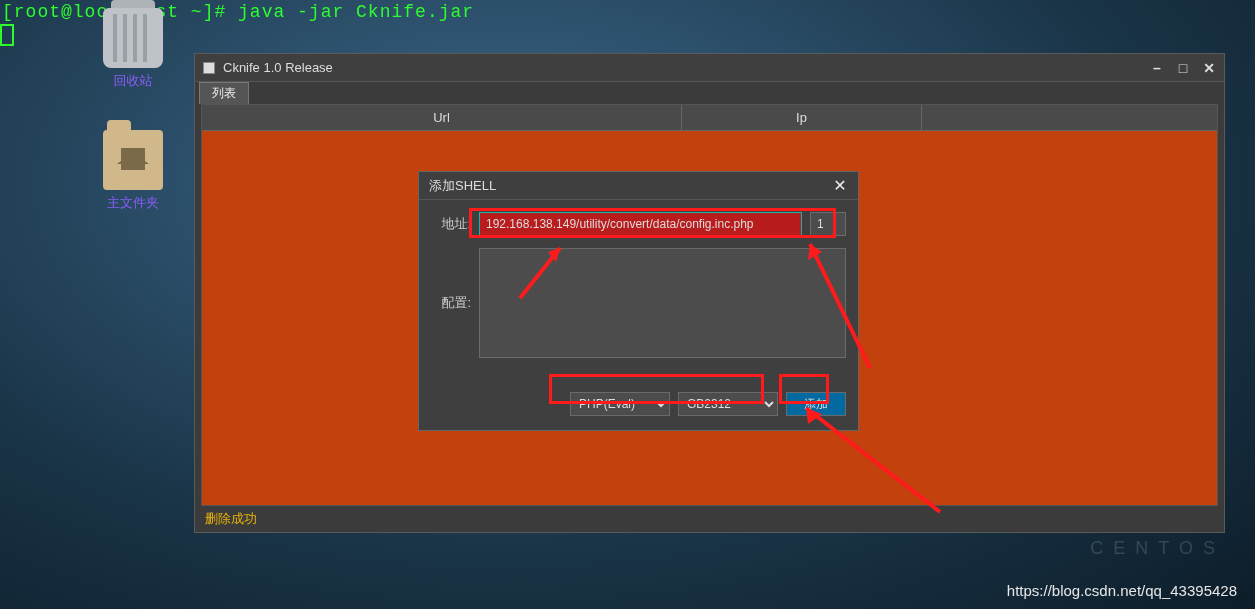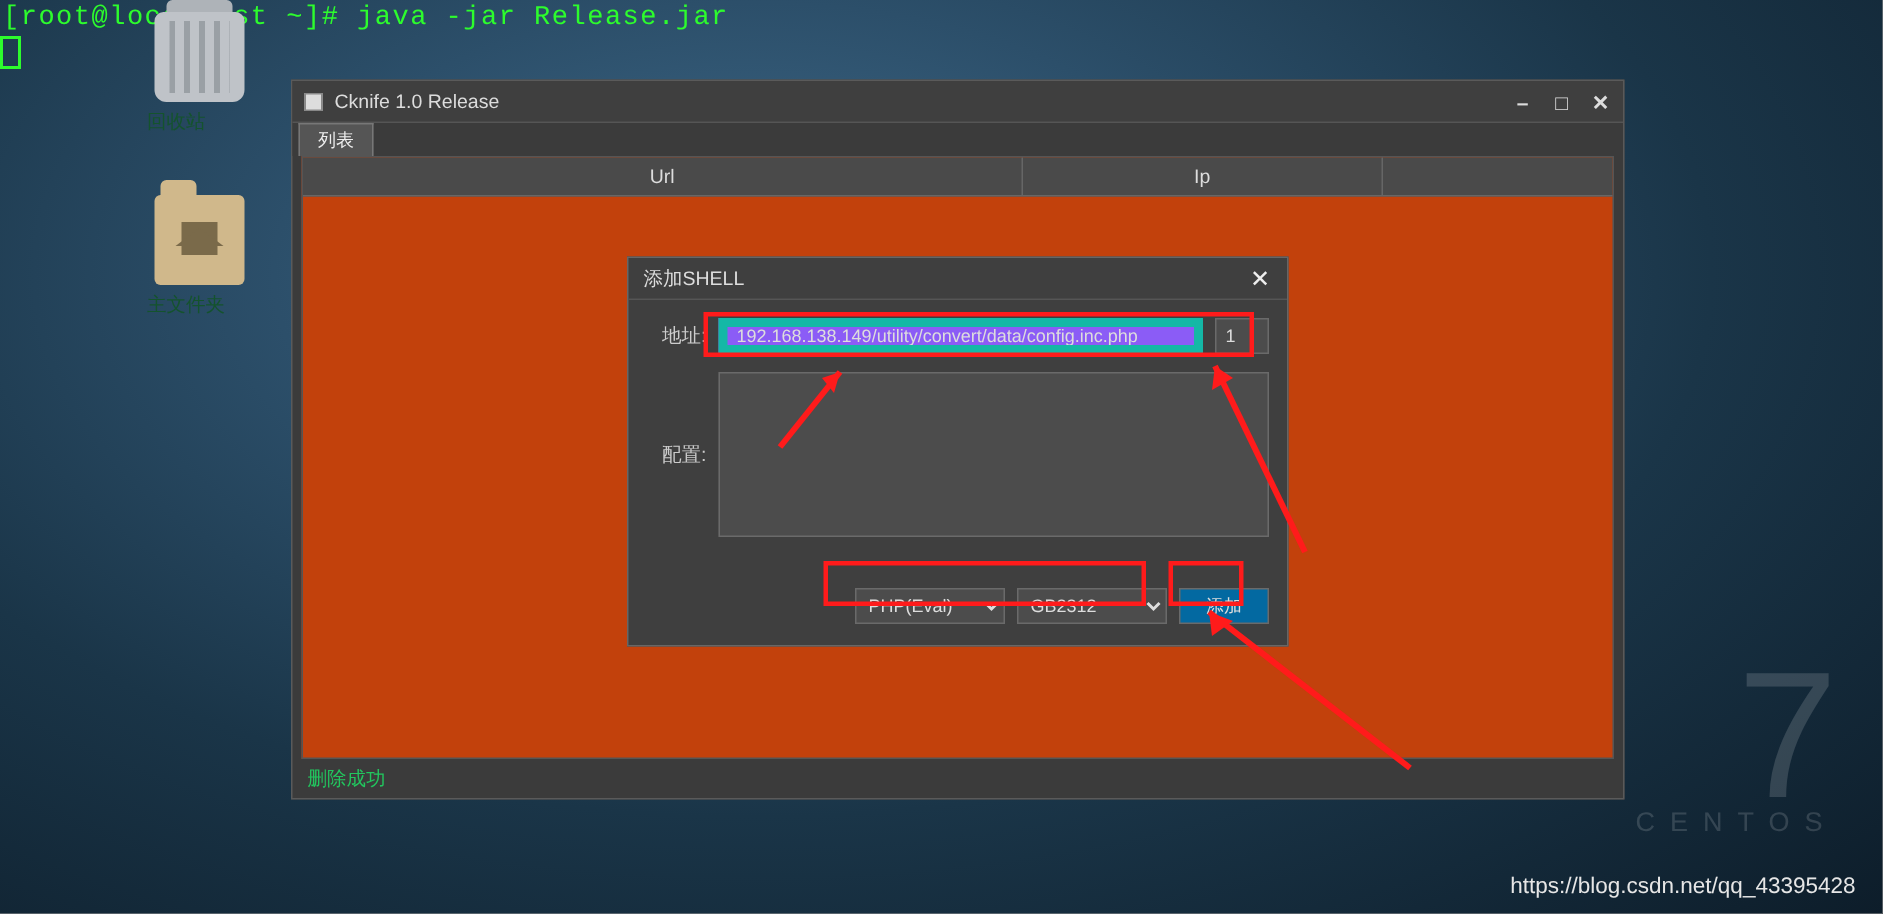--- a/index.html
+++ b/index.html
@@ -17,86 +17,86 @@
     position: absolute; top: 2px; left: 2px;
     font-family: "Courier New", monospace;
     font-size: 18px; letter-spacing: 1px;
   }
   .term-bar .green { color: #2dfc2d; }
   .term-cursor {
     position: absolute; top: 24px; left: 0; width: 14px; height: 22px;
     border: 2px solid #2dfc2d;
   }
   
-  .desk-icon { position: absolute; width: 70px; color: #14532d; font-size: 13px; }
+  .desk-icon { position: absolute; width: 70px; text-align: center; color: #8b5cf6; font-size: 13px; }
   .desk-icon .glyph { width: 60px; height: 60px; margin: 0 auto 4px; }
   .trash .glyph { background: #bfc3c8; border-radius: 6px 6px 8px 8px; position: relative; }
   .trash .glyph::before { content:""; position:absolute; top:-8px; left:8px; right:8px; height:8px; background:#aeb3b8; border-radius:4px 4px 0 0;}
   .trash .glyph::after { content:""; position:absolute; top:6px; bottom:6px; left:10px; right:10px;
     background: repeating-linear-gradient(90deg,#9aa0a5 0 4px,#bfc3c8 4px 10px);}
   .folder .glyph { background:#d0b88b; border-radius:4px; position:relative; }
   .folder .glyph::before { content:""; position:absolute; top:-10px; left:4px; width:24px; height:12px; background:#d0b88b; border-radius:4px 4px 0 0;}
   .folder .home { position:absolute; top:18px; left:18px; width:24px; height:22px; background:#7a6a4a; }
   .folder .home::before{content:""; position:absolute; top:-12px; left:-4px; border:16px solid transparent; border-bottom:12px solid #7a6a4a;}
   
   .centos-wm { position:absolute; right:30px; bottom:50px; color:rgba(255,255,255,0.15); text-align:right; }
   .centos-wm .big7 { font-size:120px; font-weight:300; line-height:0.8; }
   .centos-wm .label { font-size:18px; letter-spacing:10px; }
   .watermark-url { position:absolute; right:18px; bottom:10px; color:#e6e6e6; font-size:15px; }
 
   
   .win {
-    position:absolute; top:53px; left:194px; width:889px; height:480px;
+    position:absolute; top:53px; left:194px; width:1031px; height:480px;
     background:#3b3b3b; border:1px solid #5a5a5a; color:#d0d0d0;
     display:flex; flex-direction:column;
   }
   .titlebar {
     height:28px; background:#3f3f3f; display:flex; align-items:center; padding:0 8px; gap:8px; border-bottom:1px solid #555;
   }
   .titlebar .app-icon { width:12px; height:12px; background:#ddd; border:1px solid #888;}
   .titlebar .title { flex:1; font-size:13px; color:#ddd;}
   .win-btns { display:flex; gap:12px; }
   .win-btn { width:14px; height:14px; display:flex; align-items:center; justify-content:center; color:#ddd; cursor:pointer; font-size:14px; font-weight:bold;}
   .tabstrip { height:22px; background:#3b3b3b; display:flex; align-items:flex-start; padding-left:4px; }
   .tab { background:#555; border:1px solid #777; border-bottom:none; padding:2px 12px; font-size:12px; color:#eee; cursor:pointer;}
   .table-area { flex:1; background:#c2410c; border:1px solid #555; margin:0 6px; position:relative; }
   .col-header { height:26px; background:#4a4a4a; display:flex; color:#ddd; border-bottom:1px solid #666;}
   .col-header div { border-right:1px solid #666; display:flex; align-items:center; justify-content:center; font-size:13px;}
   .col-url{ flex:0 0 480px;} .col-ip{ flex:0 0 240px;} .col-time{ flex:1;}
-  .statusbar { height:26px; padding:4px 10px; color:#22c55e; font-size:13px;}
+  .statusbar { height:26px; padding:4px 10px; color:#eab308; font-size:13px;}
 
   
   .dialog {
     position:absolute; top:171px; left:418px; width:441px;
     background:#3f3f3f; border:1px solid #666;
   }
   .dialog .dlg-title { height:28px; display:flex; align-items:center; padding:0 10px; color:#ddd; font-size:13px; border-bottom:1px solid #555;}
   .dialog .dlg-title span{flex:1;}
   .dlg-close { width:16px; height:16px; cursor:pointer; color:#eee; font-size:16px; display:flex;align-items:center;justify-content:center;}
   .dlg-body { padding:12px; }
   .row { display:flex; align-items:center; gap:8px; margin-bottom:12px;}
   .row .lbl { width:40px; text-align:right; color:#ccc; font-size:13px;}
   .addr-input {
-    flex:1; height:24px; background:#8b5cf6; border:6px solid #14b8a6; color:#ddd; padding:0 6px; font-size:12px;
+    flex:1; height:24px; background:#b91c1c; border:1px solid #14b8a6; color:#ddd; padding:0 6px; font-size:12px;
   }
   .key-input { width:36px; height:24px; background:#4c4c4c; border:1px solid #6a6a6a; color:#ddd; padding:0 6px; font-size:12px;}
   .config-box { flex:1; height:110px; background:#4c4c4c; border:1px solid #6a6a6a;}
   .dlg-footer { display:flex; justify-content:flex-end; gap:8px; padding:10px 12px 14px;}
   select.sel { height:24px; background:#4c4c4c; border:1px solid #6a6a6a; color:#ddd; font-size:12px; padding:0 4px;}
   .sel.type{ width:100px;} .sel.charset{ width:100px;}
   .btn-add { width:60px; height:24px; background:#0369a1; border:1px solid #6a6a6a; color:#ddd; font-size:12px; cursor:pointer;}
   
   .redbox { position:absolute; border:3px solid #ff1b1b; pointer-events:none; }
   .arrow { position:absolute; pointer-events:none; }
 </style>
 </head>
 <body>
 
 <div class="term-bar">
-  <span class="green">[root@localhost ~]# </span><span class="green">java -jar Release.jar</span>
+  <span class="green">[root@localhost ~]# </span><span class="green">java -jar Cknife.jar</span>
 </div>
 <div class="term-cursor"></div>
 
 <div class="desk-icon trash" style="top:8px; left:98px;">
   <div class="glyph"></div>
   <div>回收站</div>
 </div>
 <div class="desk-icon folder" style="top:130px; left:98px;">
   <div class="glyph">
       <div class="home"></div>

